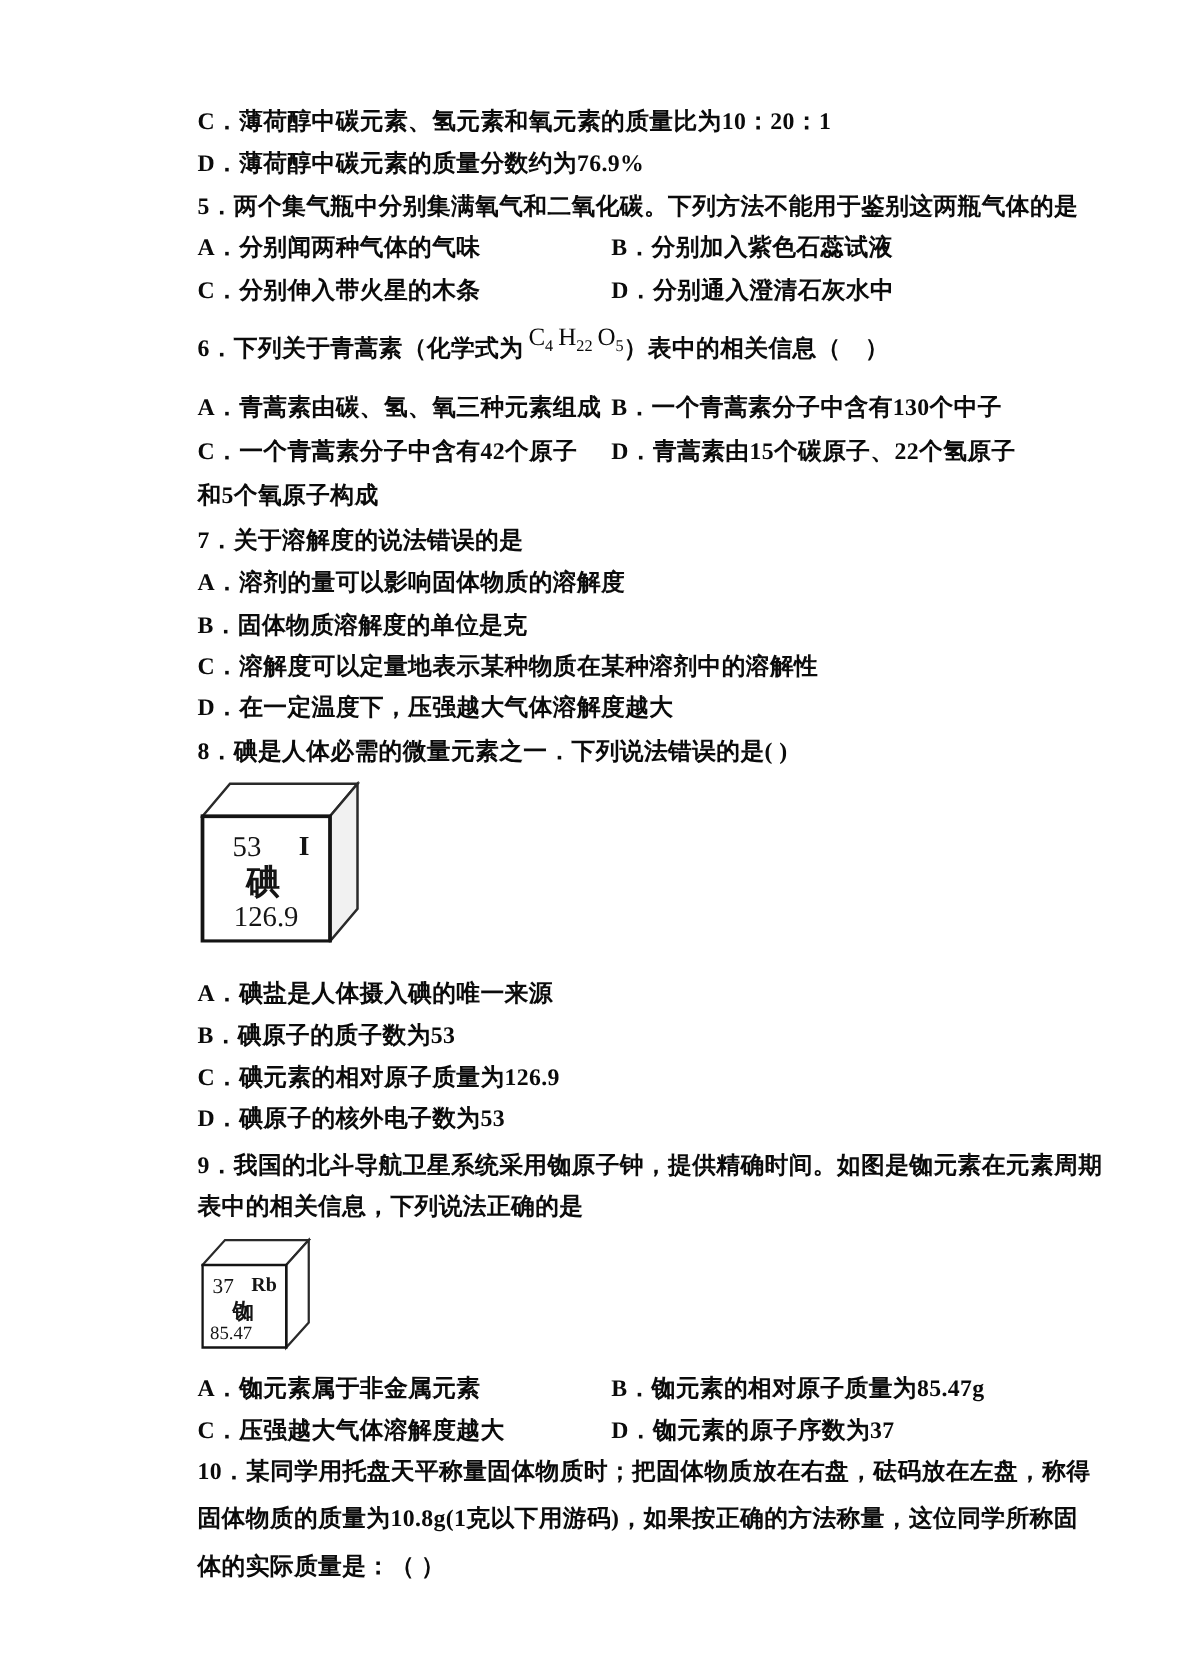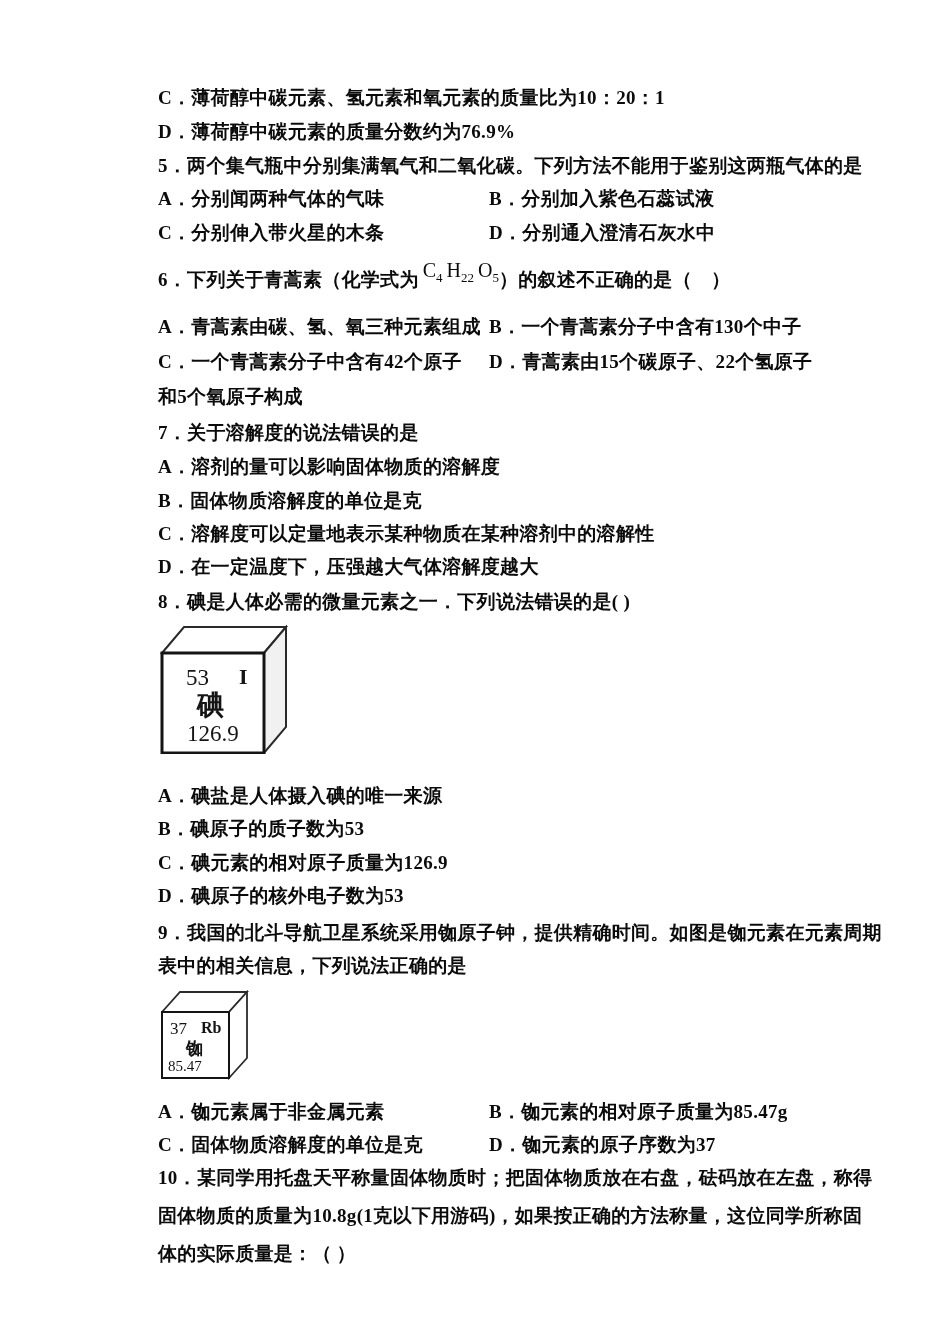--- a/index.html
+++ b/index.html
@@ -60,21 +60,21 @@
 
     <div class="t" style="top:77px">C．薄荷醇中碳元素、氢元素和氧元素的质量比为10：20：1</div>
     <div class="t" style="top:111px">D．薄荷醇中碳元素的质量分数约为76.9%</div>
 
     <div class="t" style="top:145px">5．两个集气瓶中分别集满氧气和二氧化碳。下列方法不能用于鉴别这两瓶气体的是</div>
     <div class="t" style="top:178px">A．分别闻两种气体的气味</div>
     <div class="t col2" style="top:178px">B．分别加入紫色石蕊试液</div>
     <div class="t" style="top:212px">C．分别伸入带火星的木条</div>
     <div class="t col2" style="top:212px">D．分别通入澄清石灰水中</div>
 
-    <div class="t" style="top:258px"><span>6．下列关于青蒿素（化学式为</span><span class="fml"><span class="el">C</span><sub>4</sub><span class="el">H</span><sub>22</sub><span class="el">O</span><sub>5</sub></span><span>）的叙述不正确的是（　）</span></div>
+    <div class="t" style="top:258px"><span>6．下列关于青蒿素（化学式为</span><span class="fml"><span class="el">C</span><sub>4</sub><span class="el">H</span><sub>22</sub><span class="el">O</span><sub>5</sub></span><span>）表中的相关信息（　）</span></div>
     <div class="t" style="top:306px">A．青蒿素由碳、氢、氧三种元素组成</div>
     <div class="t col2" style="top:306px">B．一个青蒿素分子中含有130个中子</div>
     <div class="t" style="top:341px">C．一个青蒿素分子中含有42个原子</div>
     <div class="t col2" style="top:341px">D．青蒿素由15个碳原子、22个氢原子</div>
     <div class="t" style="top:376px">和5个氧原子构成</div>
 
     <div class="t" style="top:412px">7．关于溶解度的说法错误的是</div>
     <div class="t" style="top:446px">A．溶剂的量可以影响固体物质的溶解度</div>
     <div class="t" style="top:480px">B．固体物质溶解度的单位是克</div>
     <div class="t" style="top:513px">C．溶解度可以定量地表示某种物质在某种溶剂中的溶解性</div>
@@ -109,21 +109,21 @@
         <rect x="1" y="22" width="67" height="66" fill="#ffffff" stroke="#141414" stroke-width="2"></rect>
         <text x="9" y="44" font-size="17">37</text>
         <text x="40" y="43" font-size="16" font-weight="bold">Rb</text>
         <text x="25" y="64" font-size="17" font-weight="bold">铷</text>
         <text x="7" y="81" font-size="15">85.47</text>
       </svg>
     </div>
 
     <div class="t" style="top:1091px">A．铷元素属于非金属元素</div>
     <div class="t col2" style="top:1091px">B．铷元素的相对原子质量为85.47g</div>
-    <div class="t" style="top:1124px">C．固体物质溶解度的单位是克</div>
+    <div class="t" style="top:1124px">C．压强越大气体溶解度越大</div>
     <div class="t col2" style="top:1124px">D．铷元素的原子序数为37</div>
 
     <div class="t" style="top:1157px">10．某同学用托盘天平称量固体物质时；把固体物质放在右盘，砝码放在左盘，称得</div>
     <div class="t" style="top:1195px">固体物质的质量为10.8g(1克以下用游码)，如果按正确的方法称量，这位同学所称固</div>
     <div class="t" style="top:1233px">体的实际质量是：（ ）</div>
 
   </div>
 </div>
 
 </body></html>

